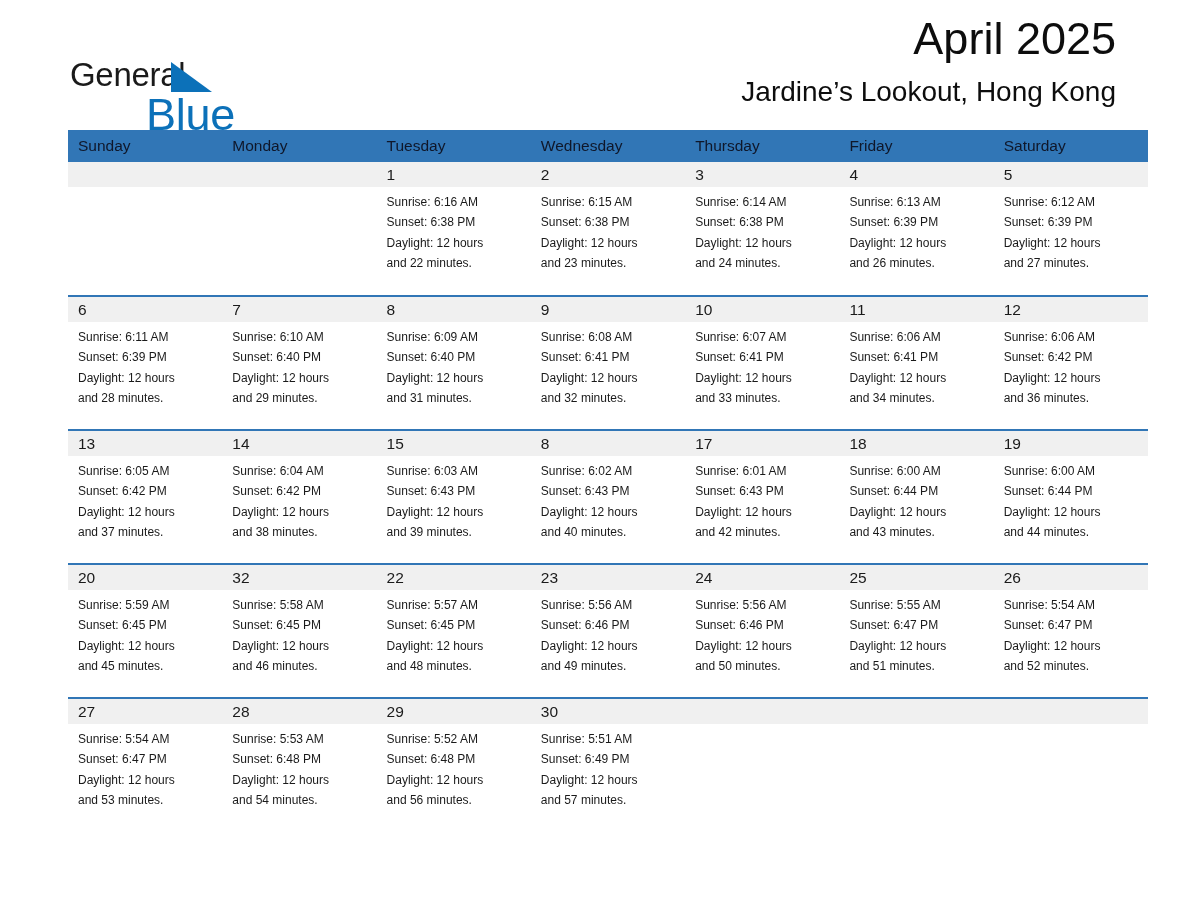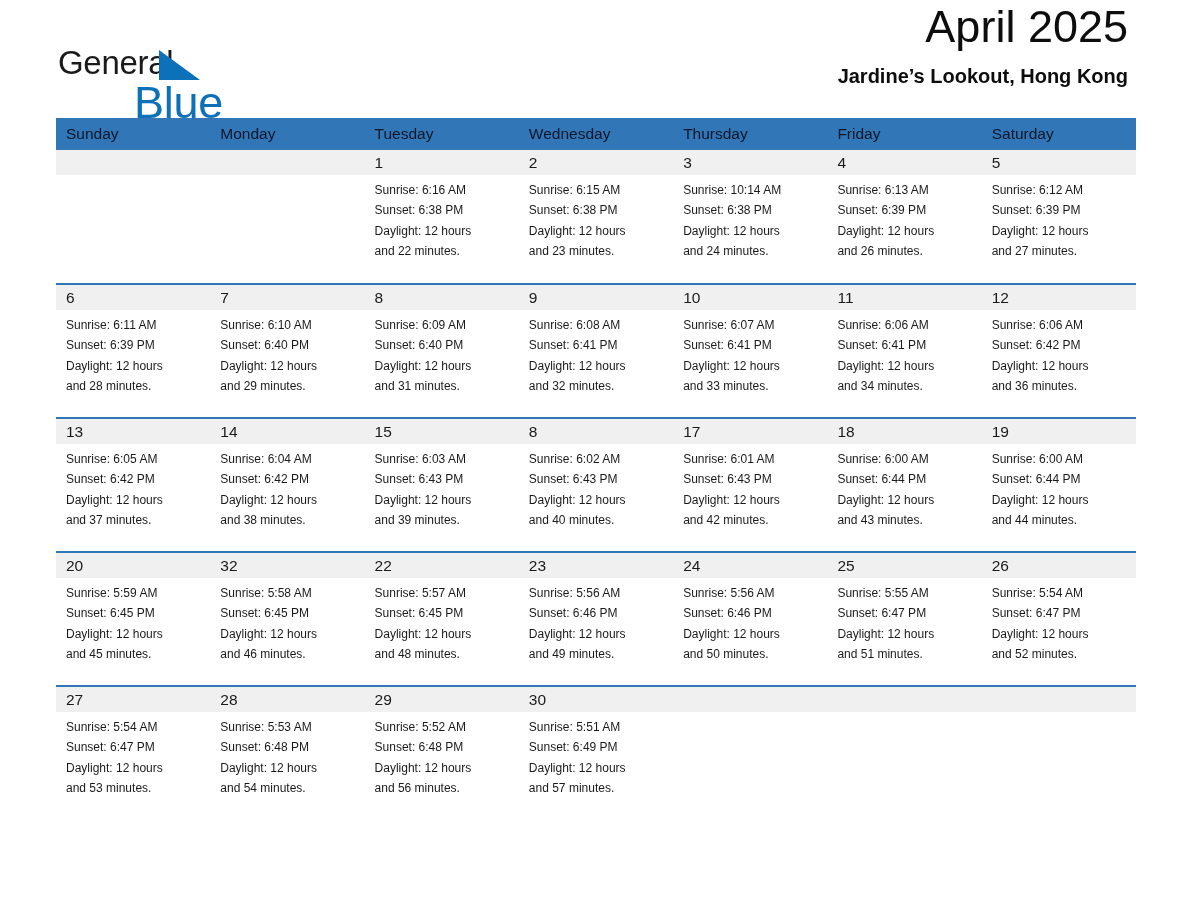--- a/index.html
+++ b/index.html
@@ -12,21 +12,21 @@
     width: 1188px;
     height: 918px;
     font-family: "Liberation Sans", sans-serif;
     color: #000000;
     overflow: hidden;
   }
   .page {
     position: relative;
     width: 1188px;
     height: 774px;
-    padding: 0;
+    padding: 12px;
   }
 
   
   .top {
     position: relative;
     height: 118px;
     margin: 0 52px 0 56px;
   }
   .logo {
     position: absolute;
@@ -73,22 +73,22 @@
   }
   .month-title {
     font-size: 45px;
     font-weight: normal;
     color: #0d0d0d;
     line-height: 1.18;
     margin: 0;
     letter-spacing: 0px;
   }
   .location {
-    font-size: 20px;
-    font-weight: bold;
+    font-size: 28px;
+    font-weight: normal;
     color: #0d0d0d;
     margin: 12px 0 0 16px;
     line-height: 1.1;
   }
 
   
   .calendar {
     margin: 0 52px 0 56px;
     width: 1080px;
     border-collapse: collapse;
@@ -194,21 +194,21 @@
           </td>
           <td class="day-cell">
             <div class="daynum">2</div>
             <div class="info">Sunrise: 6:15 AM
 Sunset: 6:38 PM
 Daylight: 12 hours
 and 23 minutes.</div>
           </td>
           <td class="day-cell">
             <div class="daynum">3</div>
-            <div class="info">Sunrise: 10:14 AM
+            <div class="info">Sunrise: 6:14 AM
 Sunset: 6:38 PM
 Daylight: 12 hours
 and 24 minutes.</div>
           </td>
           <td class="day-cell">
             <div class="daynum">4</div>
             <div class="info">Sunrise: 6:13 AM
 Sunset: 6:39 PM
 Daylight: 12 hours
 and 26 minutes.</div>

